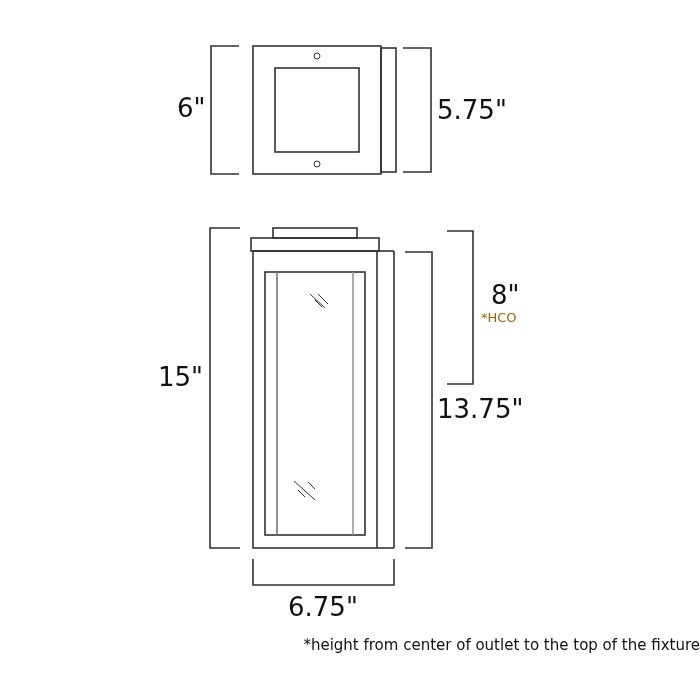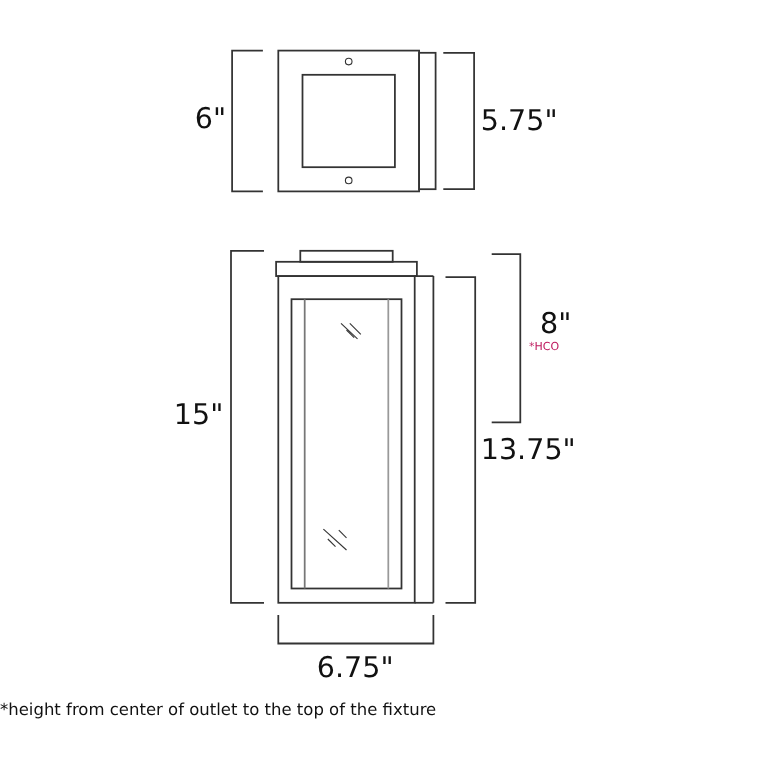--- a/index.html
+++ b/index.html
@@ -1,20 +1,20 @@
 <!DOCTYPE html>
 <html><head>
   <meta charset="utf-8">
   <style>
     html, body { margin:0; padding:0; background:#ffffff; }
     body { width:700px; height:700px; position:relative; overflow:hidden; font-family:"Liberation Sans", sans-serif; }
     svg { position:absolute; left:0; top:0; }
     .dim { position:absolute; color:#111; font-family:"DejaVu Sans", sans-serif; font-size:26px; line-height:1; }
-    .small { position:absolute; color:#be185d; font-family:"DejaVu Sans", sans-serif; font-size:10px; line-height:1; }
-    .foot { position:absolute; left:0; width:700px; top:636px; text-align:left; color:#111; font-family:"DejaVu Sans", sans-serif; font-size:15px; }
+    .small { position:absolute; color:#a16207; font-family:"DejaVu Sans", sans-serif; font-size:13px; line-height:1; }
+    .foot { position:absolute; left:0; width:700px; top:636px; text-align:right; color:#111; font-family:"DejaVu Sans", sans-serif; font-size:15px; }
   </style>
 </head>
 <body>
 
 <svg width="700" height="700" viewBox="0 0 700 700">
   <g stroke="#333" stroke-width="1.6" fill="none">
 
     <polyline points="239,46 211,46 211,174 239,174"></polyline>
 
     <rect x="253" y="46" width="128" height="128"></rect>

